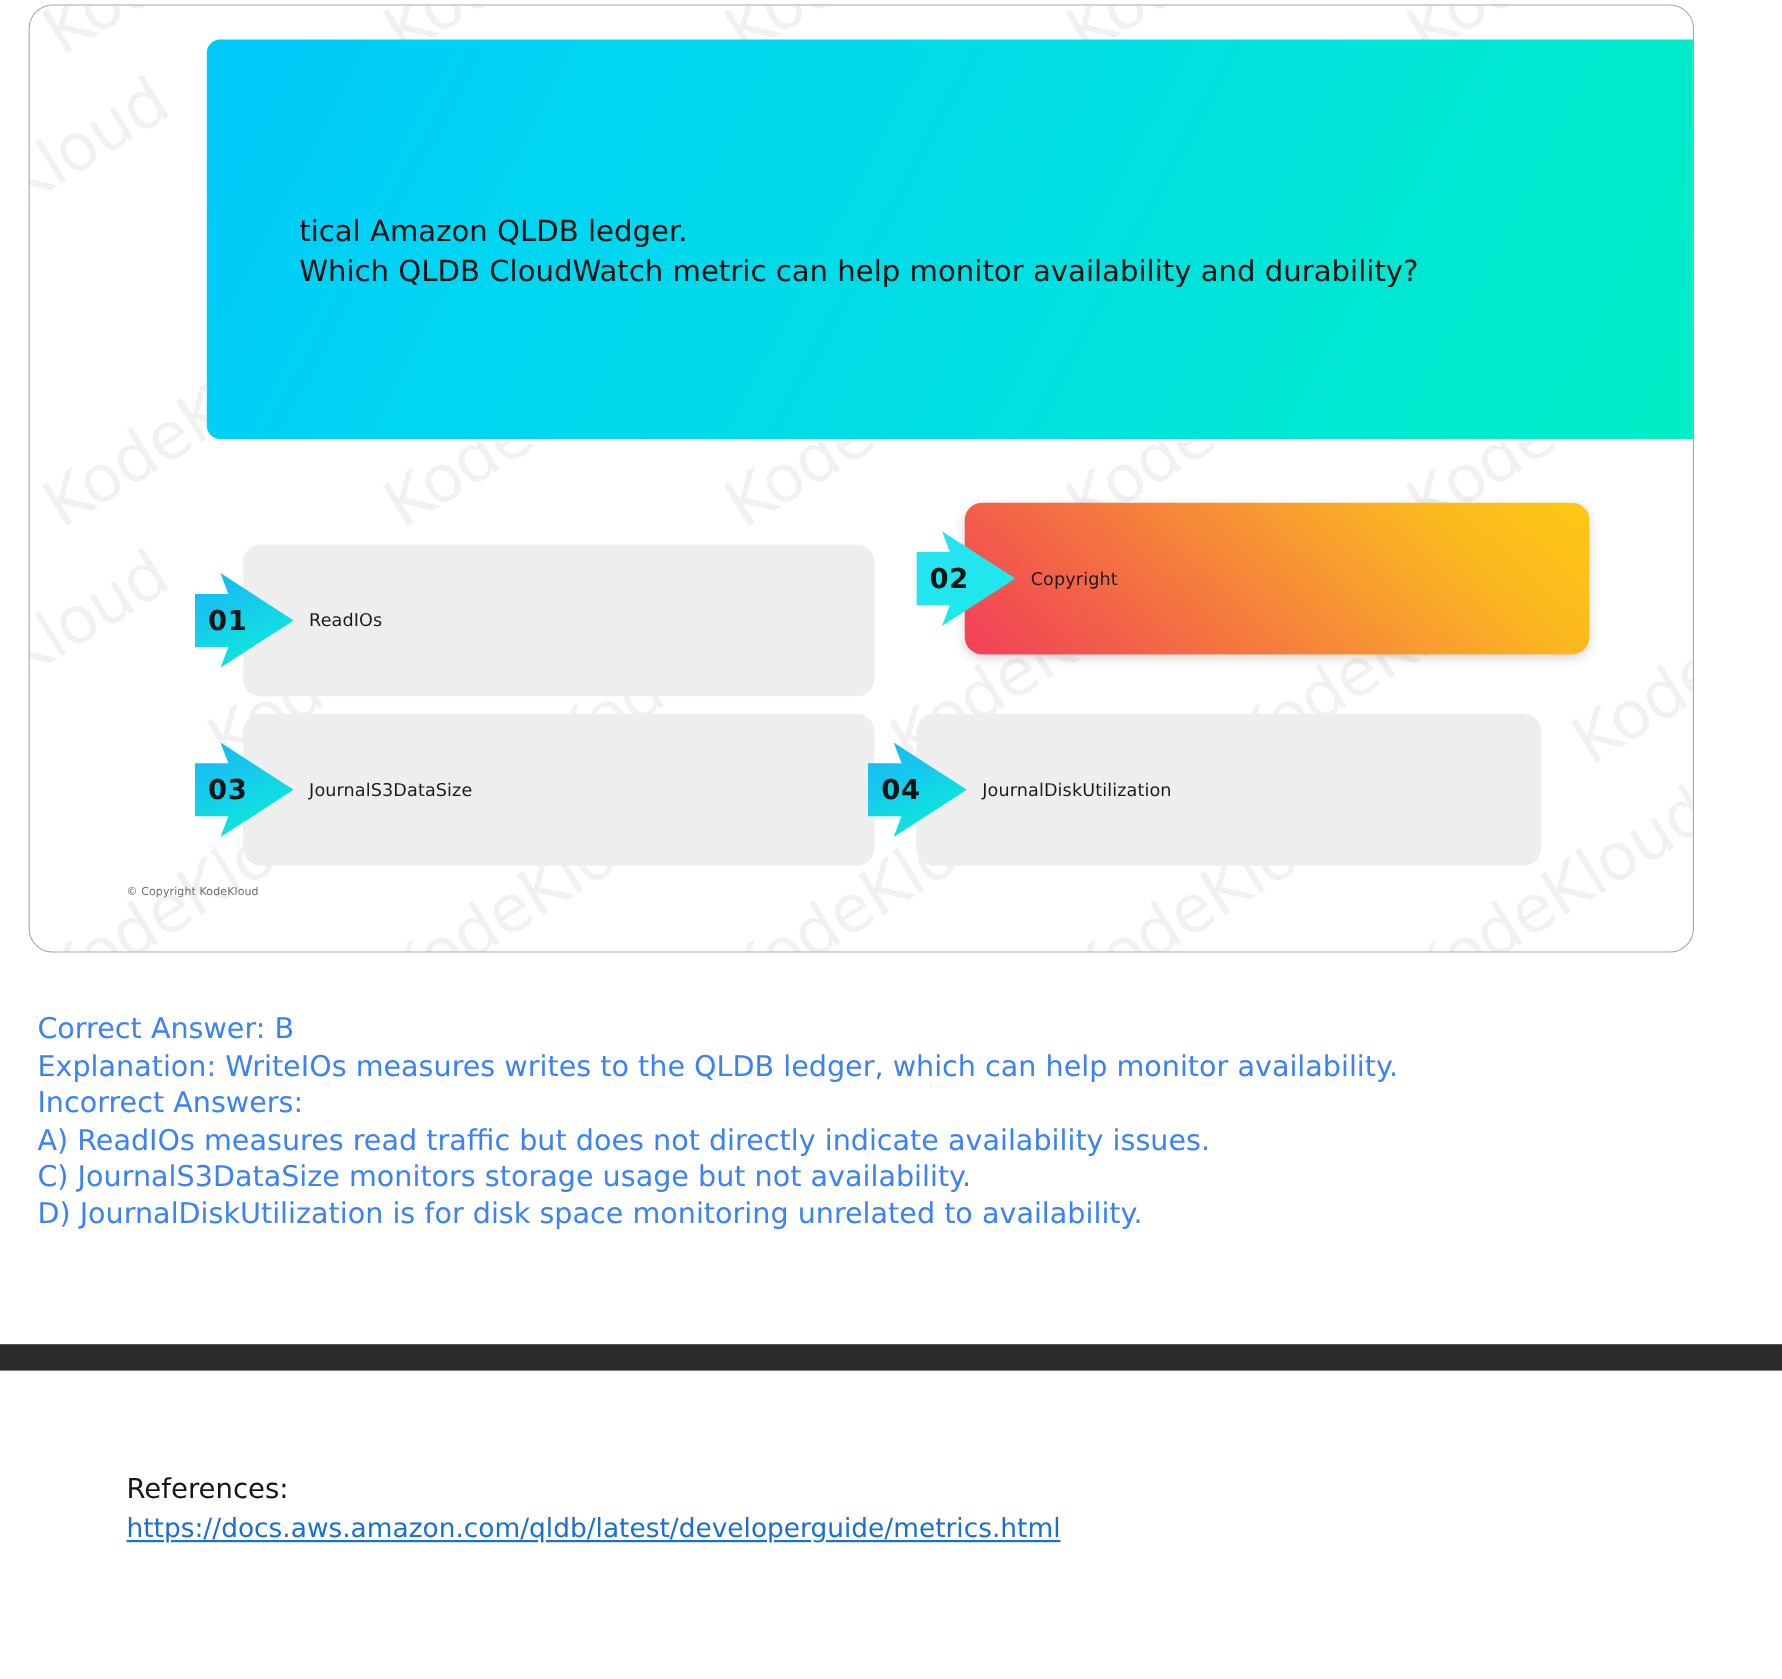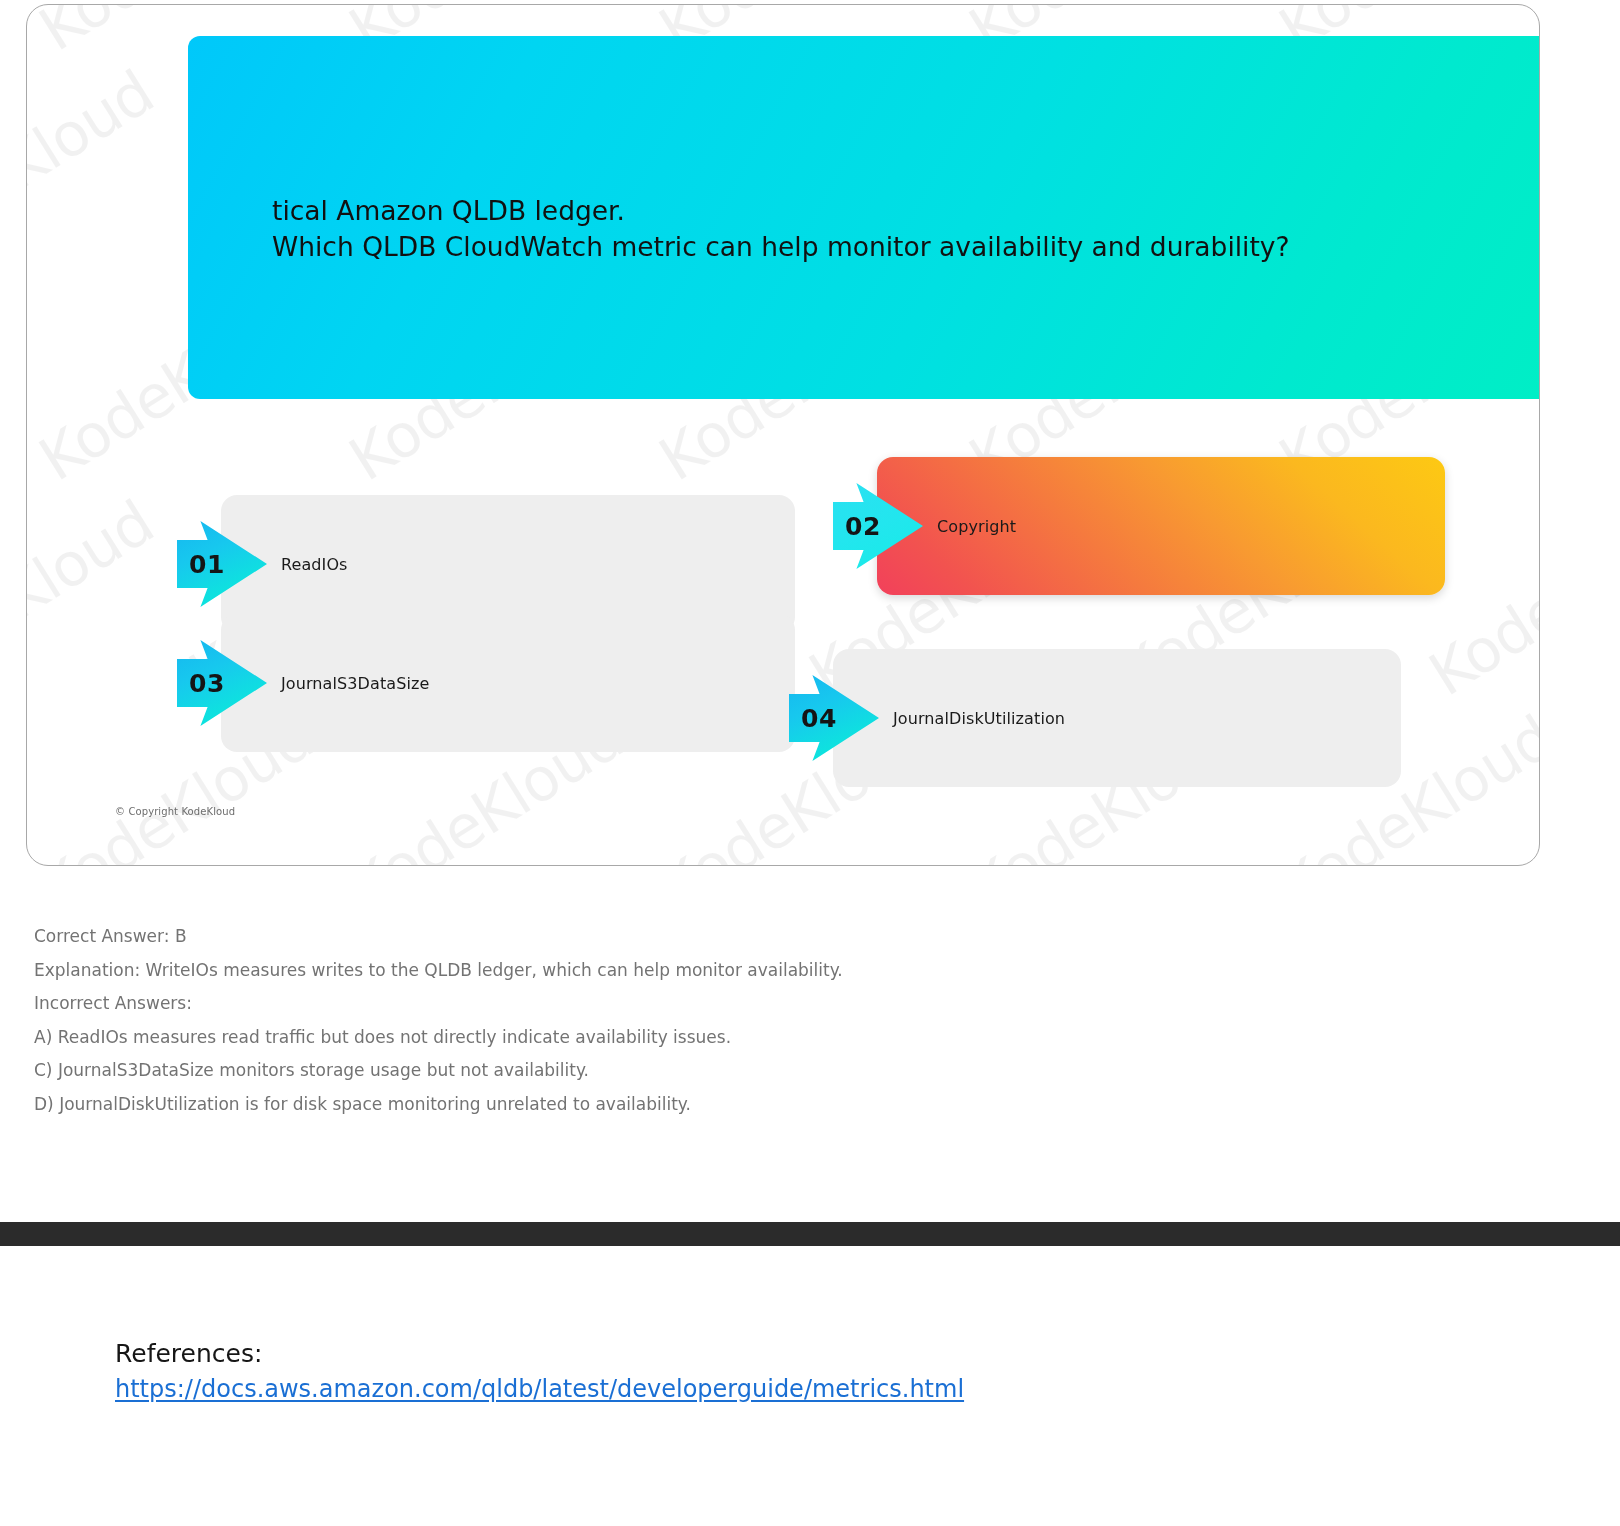--- a/index.html
+++ b/index.html
@@ -137,42 +137,42 @@
     transform: translateY(-50%);
     font-size: 16px;
     color: #1a1a1a;
     font-weight: 400;
     letter-spacing: 0.1px;
   }
 
   
   #option-1 { left: 150px; top: 459px; width: 618px; margin-top: 31px; }
   #option-2 { left: 806px; top: 452px; width: 612px; }
-  #option-3 { left: 150px; top: 609px; width: 618px; text-decoration: underline; }
+  #option-3 { left: 150px; top: 644px; width: 618px; text-decoration: underline; }
   #option-4 { left: 762px; top: 644px; width: 612px; }
 
   #copyright {
     position: absolute;
     left: 88px;
     top: 801px;
     font-size: 10px;
     color: #6d6d6d;
     z-index: 4;
     letter-spacing: 0.1px;
   }
 
   
   #explanation {
     position: absolute;
     left: 34px;
     top: 920px;
     width: 1400px;
-    font-size: 17px;
+    font-size: 26px;
     line-height: 33.5px;
-    color: #737373;
+    color: #3b82f6;
   }
   #explanation .line { white-space: nowrap; }
 
   
   #divider-bar {
     position: absolute;
     left: 0;
     top: 1222px;
     width: 1620px;
     height: 24px;

